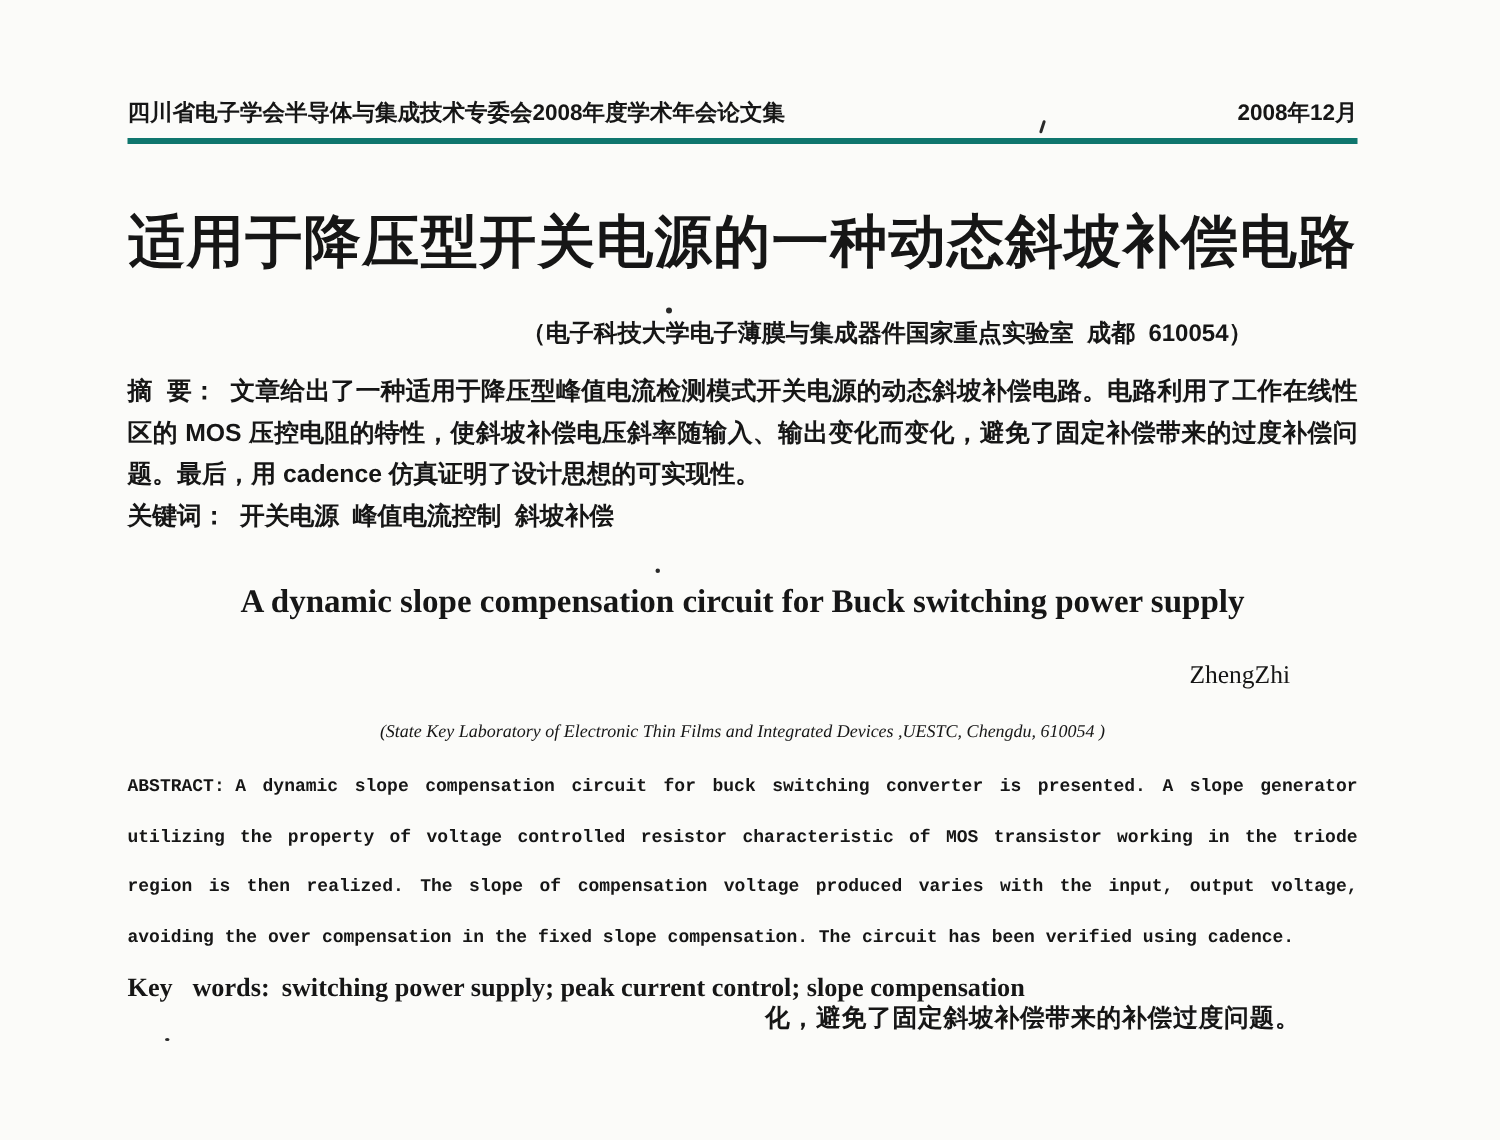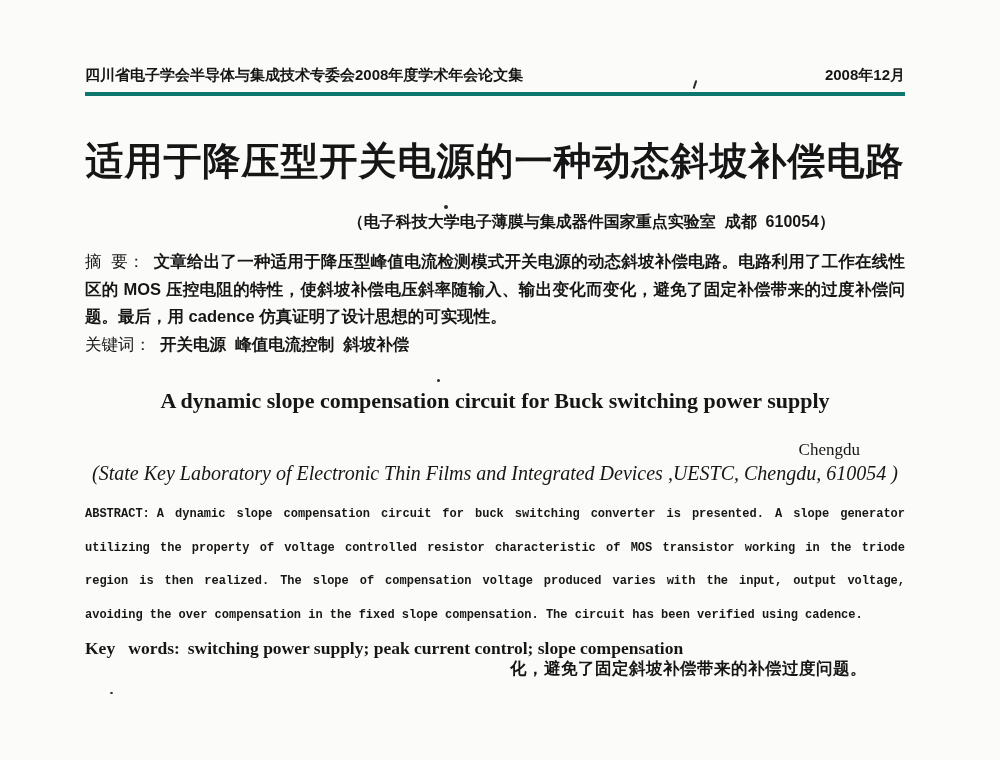--- a/index.html
+++ b/index.html
@@ -38,43 +38,43 @@
     text-align: right; padding-right: 70px;
     font-size: 16px; font-weight: 600; white-space: pre-wrap;
   }
 
   .abstract-zh {
     margin-top: 15px;
     font-size: 16.5px; line-height: 27.5px;
     text-align: justify; font-weight: 600;
   }
   .abstract-zh .label, .keywords-zh .label {
-    font-weight: 400; white-space: pre-wrap; margin-right: 9px; margin-top: 24px;
+    font-weight: 700; white-space: pre-wrap; margin-right: 9px; margin-top: 24px;
   }
   .keywords-zh {
     font-size: 16.5px; line-height: 27.5px; font-weight: 700; white-space: pre-wrap;
   }
 
   .title-en {
     margin-top: 30px;
     text-align: center;
     font-family: "Liberation Serif", serif;
     font-size: 22px; font-weight: 700;
   }
   .author-en {
     margin-top: 26px;
     text-align: right; padding-right: 45px;
     font-family: "Liberation Serif", serif;
     font-size: 17px;
   }
   .affiliation-en {
-    margin-top: 2px;
+    margin-top: 20px;
     text-align: center;
     font-family: "Liberation Serif", serif;
-    font-style: italic; font-size: 20px; white-space: pre-wrap;
+    font-style: italic; font-size: 12px; white-space: pre-wrap;
   }
 
   .abstract-en {
     margin-top: 13px;
     font-family: Liberation Mono, monospace;
     font-weight: 700; font-size: 12px; line-height: 33.5px;
     text-align: justify;
   }
   .abstract-en .label { font-weight: 700; margin-right: 7px; }
   .keywords-en {
@@ -111,21 +111,21 @@
   <h1 class="title-zh">适用于降压型开关电源的一种动态斜坡补偿电路</h1>
 
   <div class="affiliation-zh">（电子科技大学电子薄膜与集成器件国家重点实验室  成都  610054）</div>
 
   <p class="abstract-zh"><span class="label">摘  要：</span><span>文章给出了一种适用于降压型峰值电流检测模式开关电源的动态斜坡补偿电路。电路利用了工作在线性区的 MOS 压控电阻的特性，使斜坡补偿电压斜率随输入、输出变化而变化，避免了固定补偿带来的过度补偿问题。最后，用 cadence 仿真证明了设计思想的可实现性。</span></p>
 
   <p class="keywords-zh"><span class="label">关键词：</span><span>开关电源  峰值电流控制  斜坡补偿</span></p>
 
   <h2 class="title-en">A dynamic slope compensation circuit for Buck switching power supply</h2>
 
-  <div class="author-en">Chengdu</div>
+  <div class="author-en">ZhengZhi</div>
   <div class="affiliation-en">(State Key Laboratory of Electronic Thin Films and Integrated Devices ,UESTC, Chengdu, 610054 )</div>
 
   <p class="abstract-en"><span class="label">ABSTRACT:</span><span>A dynamic slope compensation circuit for buck switching converter is presented. A slope generator utilizing the property of voltage controlled resistor characteristic of MOS transistor working in the triode region is then realized. The slope of compensation voltage produced varies with the input, output voltage, avoiding the over compensation in the fixed slope compensation. The circuit has been verified using cadence.</span></p>
 
   <p class="keywords-en"><span class="label">Key   words:</span><span>switching power supply; peak current control; slope compensation</span></p>
 
   <div class="bottom-row">
     <div class="col-fragment">化，避免了固定斜坡补偿带来的补偿过度问题。</div>
 
   </div>

